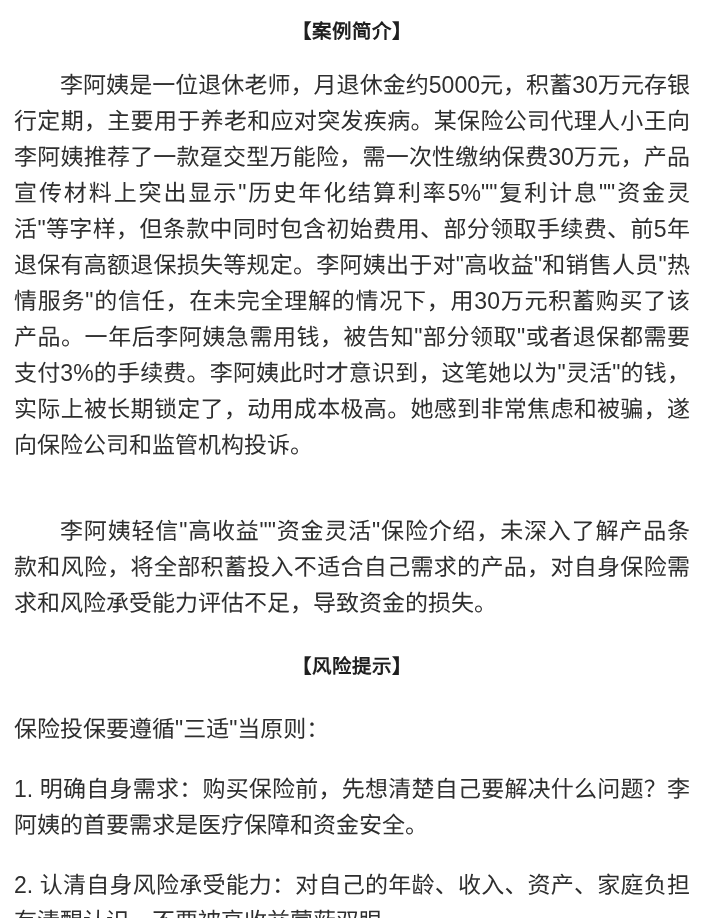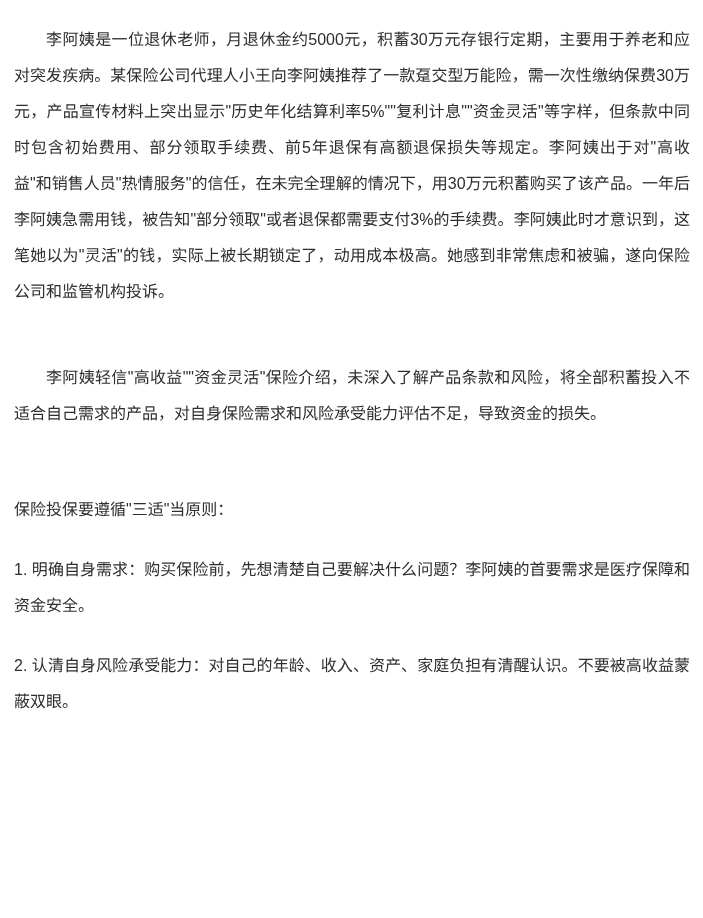--- a/index.html
+++ b/index.html
@@ -27,55 +27,57 @@
     font-weight: 700;
     color: #1f1f1f;
     letter-spacing: 0.5px;
     line-height: 1.4;
   }
   .heading-intro   { margin: 18px 0 0; }
   .heading-analysis{ margin: 0; padding-top: 2px; }
   .heading-risk    { margin: 0; padding-top: 2px; }
 
   .body-text {
-    font-size: 16px;
+    font-size: 23px;
     line-height: 36px;
     color: #2e2e2e;
     text-align: justify;
     text-justify: inter-ideograph;
     margin: 0;
     word-break: break-all;
   }
   .indent { text-indent: 2em; }
 
   .spacer-after-heading { height: 22px; }
   .spacer-risk-top { height: 30px; }
   .spacer-para { height: 24px; }
   .gap-analysis-top { height: 28px; }
   .gap-risk-head { height: 30px; }
 </style>
 </head>
 <body>
 
 <div class="page">
 
+  <h2 class="section-heading heading-intro">【案例简介】</h2>
 
   <div class="spacer-after-heading"></div>
 
   <p class="body-text indent">李阿姨是一位退休老师，月退休金约5000元，积蓄30万元存银行定期，主要用于养老和应对突发疾病。某保险公司代理人小王向李阿姨推荐了一款趸交型万能险，需一次性缴纳保费30万元，产品宣传材料上突出显示"历史年化结算利率5%""复利计息""资金灵活"等字样，但条款中同时包含初始费用、部分领取手续费、前5年退保有高额退保损失等规定。李阿姨出于对"高收益"和销售人员"热情服务"的信任，在未完全理解的情况下，用30万元积蓄购买了该产品。一年后李阿姨急需用钱，被告知"部分领取"或者退保都需要支付3%的手续费。李阿姨此时才意识到，这笔她以为"灵活"的钱，实际上被长期锁定了，动用成本极高。她感到非常焦虑和被骗，遂向保险公司和监管机构投诉。</p>
 
   <div class="gap-analysis-top"></div>
 
 
   <div class="spacer-after-heading"></div>
 
   <p class="body-text indent">李阿姨轻信"高收益""资金灵活"保险介绍，未深入了解产品条款和风险，将全部积蓄投入不适合自己需求的产品，对自身保险需求和风险承受能力评估不足，导致资金的损失。</p>
 
   <div class="gap-risk-head"></div>
 
+  <h2 class="section-heading heading-risk">【风险提示】</h2>
 
   <div class="spacer-risk-top"></div>
 
   <p class="body-text">保险投保要遵循"三适"当原则：</p>
 
   <div class="spacer-para"></div>
 
   <p class="body-text">1. 明确自身需求：购买保险前，先想清楚自己要解决什么问题？李阿姨的首要需求是医疗保障和资金安全。</p>
 
   <div class="spacer-para"></div>

